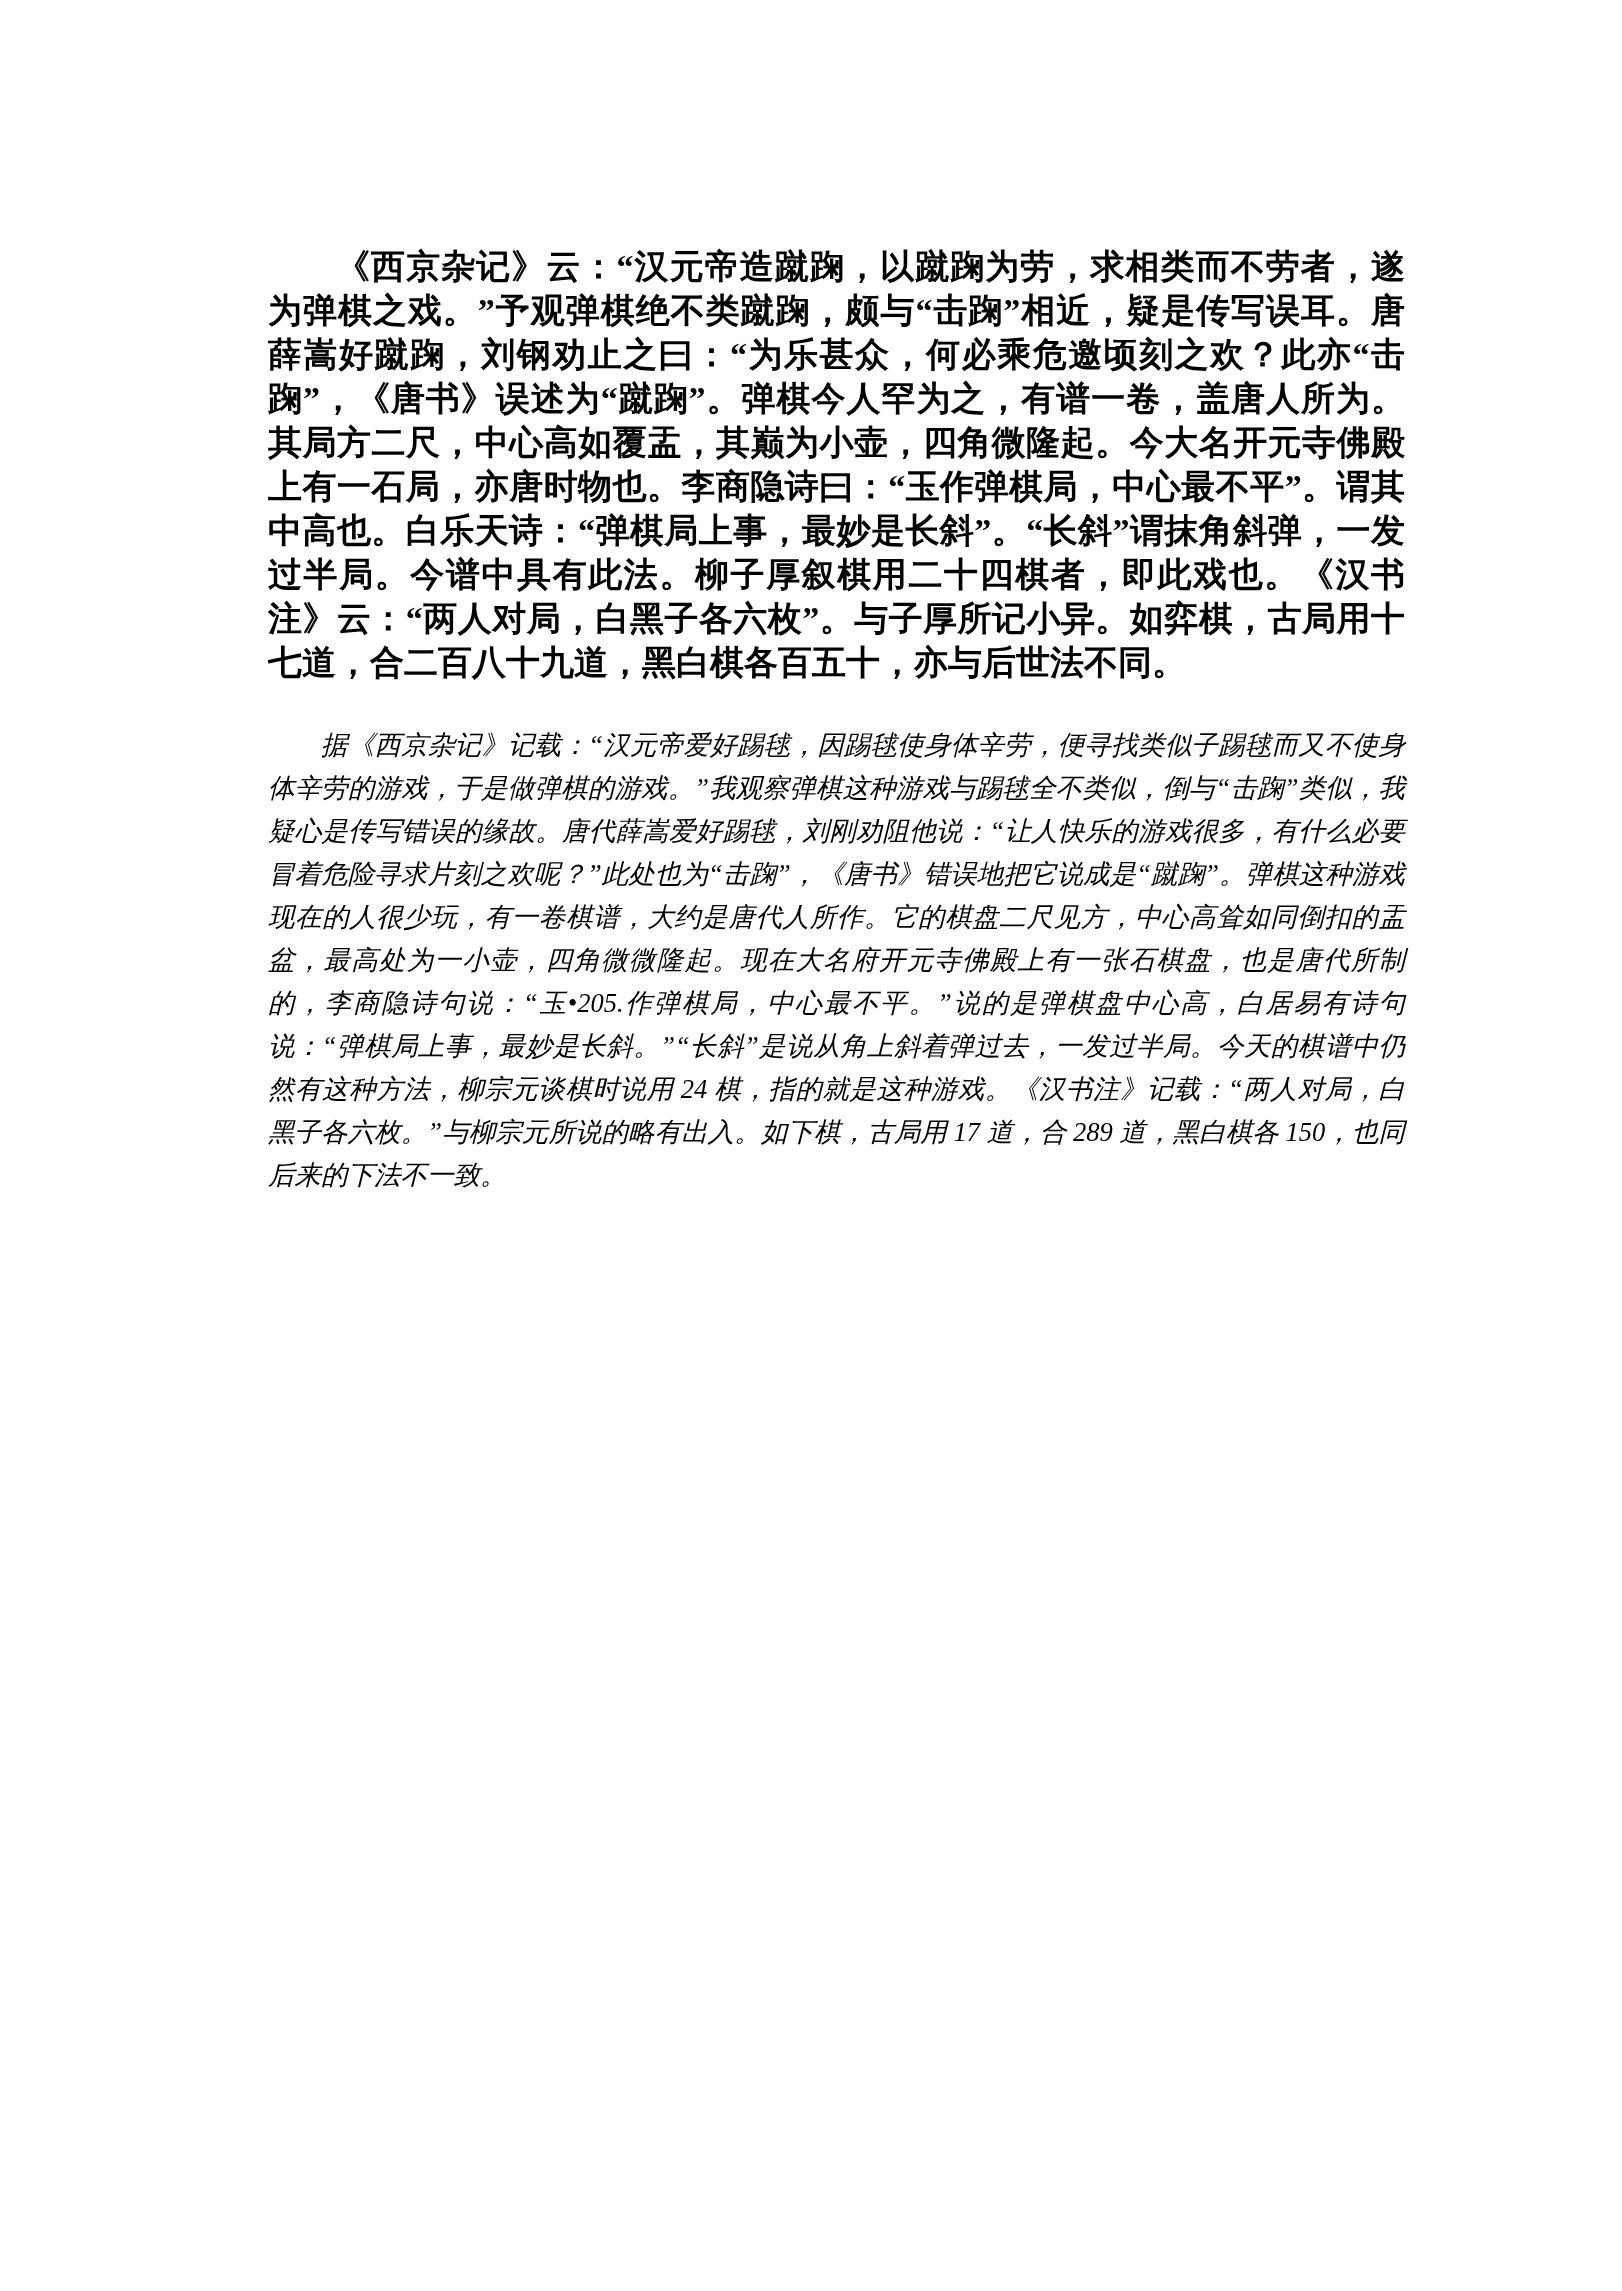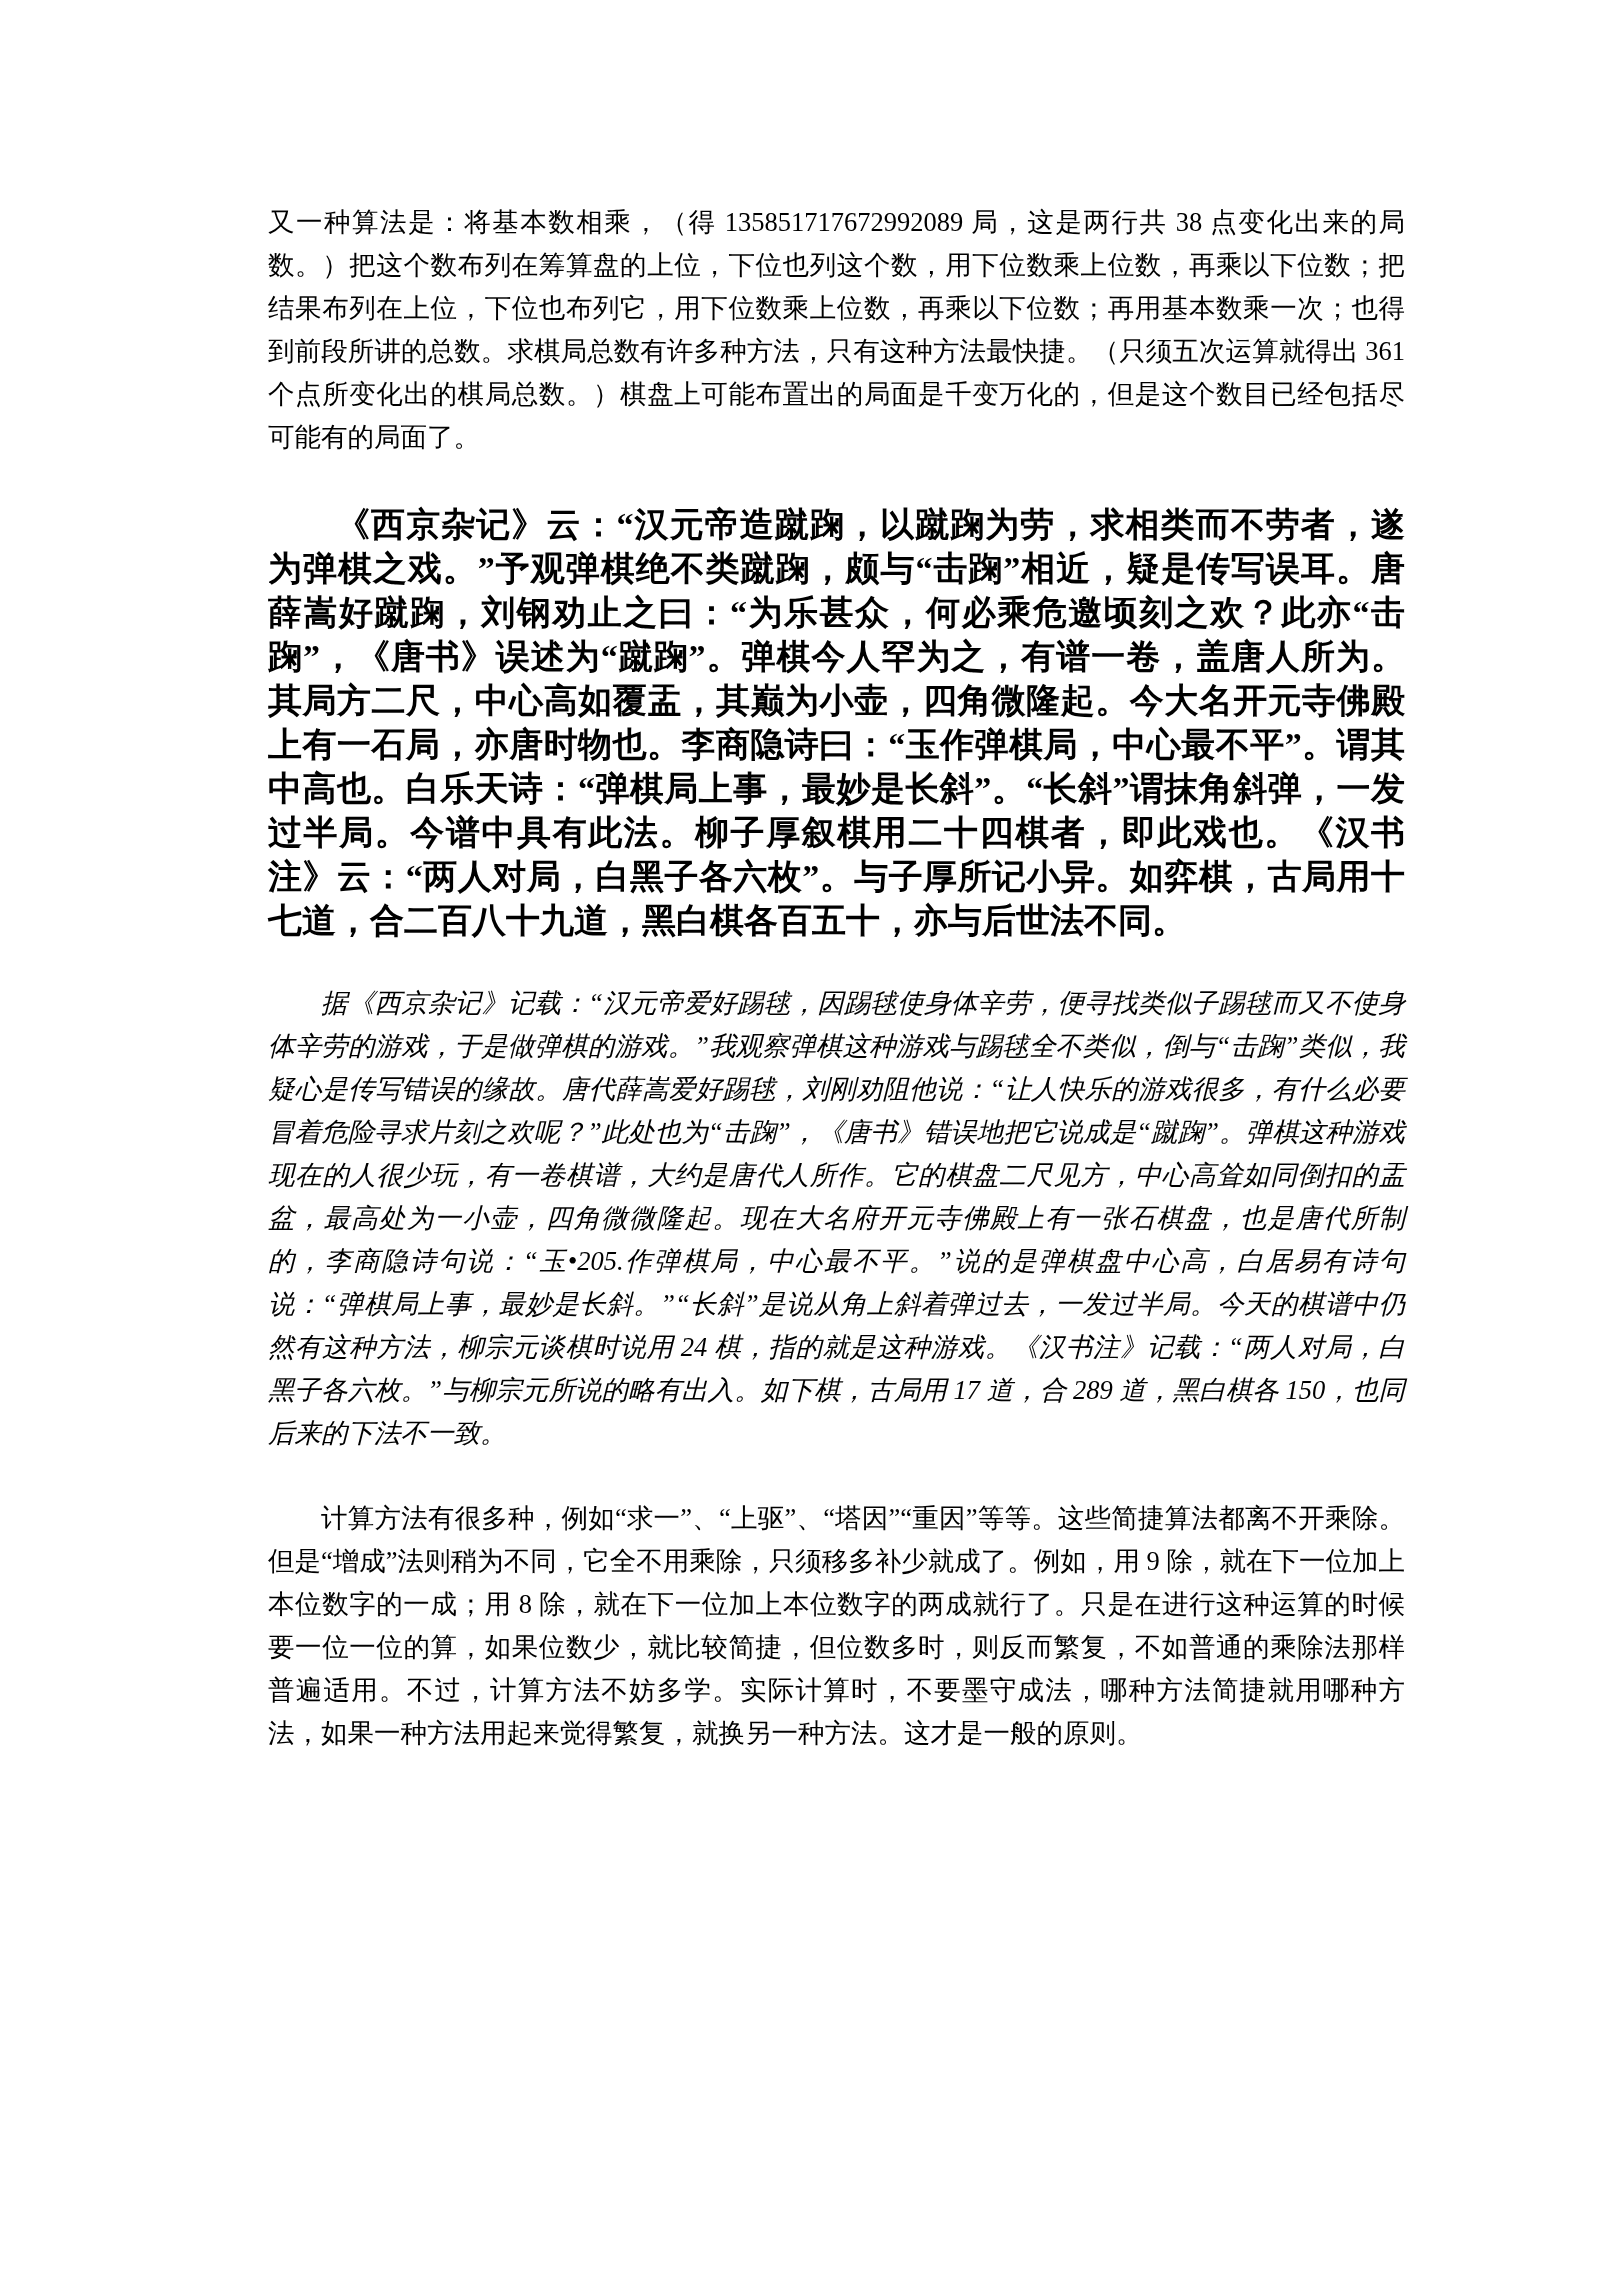--- a/index.html
+++ b/index.html
@@ -43,24 +43,22 @@
   .gap-translation-2 { margin-top: 39px !important; font-style: italic; }
   .gap-classical-2   { margin-top: 36px !important; }
   .gap-translation-3 { margin-top: 42px !important; }
   .gap-classical-3   { margin-top: 43px !important; }
 </style>
 </head>
 <body>
 
 <div class="doc-page">
 
-  <p class="para-small">又一种算法是：将基本数相乘，（得 135851717672992089 局，这是两行共 38 点变化出来的局数。）把这个数布列在筹算盘的上位，下位也列这个数，用下位数乘上位数，再乘以下位数；把结果布列在上位，下位也布列它，用下位数乘上位数，再乘以下位数；再用基本数乘一次；也得到前段所讲的总数。求棋局总数有许多种方法，只有这种方法最快捷。（只须五次运算就得出 361 个点所变化出的棋局总数。）棋盘上可能布置出的局面是千变万化的，但是这个数目已经包括尽可能有的局面了。</p>
 
   <p class="para-large indented gap-classical-1">《西京杂记》云：“汉元帝造蹴踘，以蹴踘为劳，求相类而不劳者，遂为弹棋之戏。”予观弹棋绝不类蹴踘，颇与“击踘”相近，疑是传写误耳。唐薛嵩好蹴踘，刘钢劝止之曰：“为乐甚众，何必乘危邀顷刻之欢？此亦“击踘”，《唐书》误述为“蹴踘”。弹棋今人罕为之，有谱一卷，盖唐人所为。其局方二尺，中心高如覆盂，其巅为小壶，四角微隆起。今大名开元寺佛殿上有一石局，亦唐时物也。李商隐诗曰：“玉作弹棋局，中心最不平”。谓其中高也。白乐天诗：“弹棋局上事，最妙是长斜”。“长斜”谓抹角斜弹，一发过半局。今谱中具有此法。柳子厚叙棋用二十四棋者，即此戏也。《汉书注》云：“两人对局，白黑子各六枚”。与子厚所记小异。如弈棋，古局用十七道，合二百八十九道，黑白棋各百五十，亦与后世法不同。</p>
 
   <p class="para-small indented gap-translation-2">据《西京杂记》记载：“汉元帝爱好踢毬，因踢毬使身体辛劳，便寻找类似子踢毬而又不使身体辛劳的游戏，于是做弹棋的游戏。”我观察弹棋这种游戏与踢毬全不类似，倒与“击踘”类似，我疑心是传写错误的缘故。唐代薛嵩爱好踢毬，刘刚劝阻他说：“让人快乐的游戏很多，有什么必要冒着危险寻求片刻之欢呢？”此处也为“击踘”，《唐书》错误地把它说成是“蹴踘”。弹棋这种游戏现在的人很少玩，有一卷棋谱，大约是唐代人所作。它的棋盘二尺见方，中心高耸如同倒扣的盂盆，最高处为一小壶，四角微微隆起。现在大名府开元寺佛殿上有一张石棋盘，也是唐代所制的，李商隐诗句说：“玉•205.作弹棋局，中心最不平。”说的是弹棋盘中心高，白居易有诗句说：“弹棋局上事，最妙是长斜。”“长斜”是说从角上斜着弹过去，一发过半局。今天的棋谱中仍然有这种方法，柳宗元谈棋时说用 24 棋，指的就是这种游戏。《汉书注》记载：“两人对局，白黑子各六枚。”与柳宗元所说的略有出入。如下棋，古局用 17 道，合 289 道，黑白棋各 150，也同后来的下法不一致。</p>
 
 
-  <p class="para-small indented gap-translation-3">计算方法有很多种，例如“求一”、“上驱”、“塔因”“重因”等等。这些简捷算法都离不开乘除。但是“增成”法则稍为不同，它全不用乘除，只须移多补少就成了。例如，用 9 除，就在下一位加上本位数字的一成；用 8 除，就在下一位加上本位数字的两成就行了。只是在进行这种运算的时候要一位一位的算，如果位数少，就比较简捷，但位数多时，则反而繁复，不如普通的乘除法那样普遍适用。不过，计算方法不妨多学。实际计算时，不要墨守成法，哪种方法简捷就用哪种方法，如果一种方法用起来觉得繁复，就换另一种方法。这才是一般的原则。</p>
 
 
 </div>
 
 
 </body></html>

